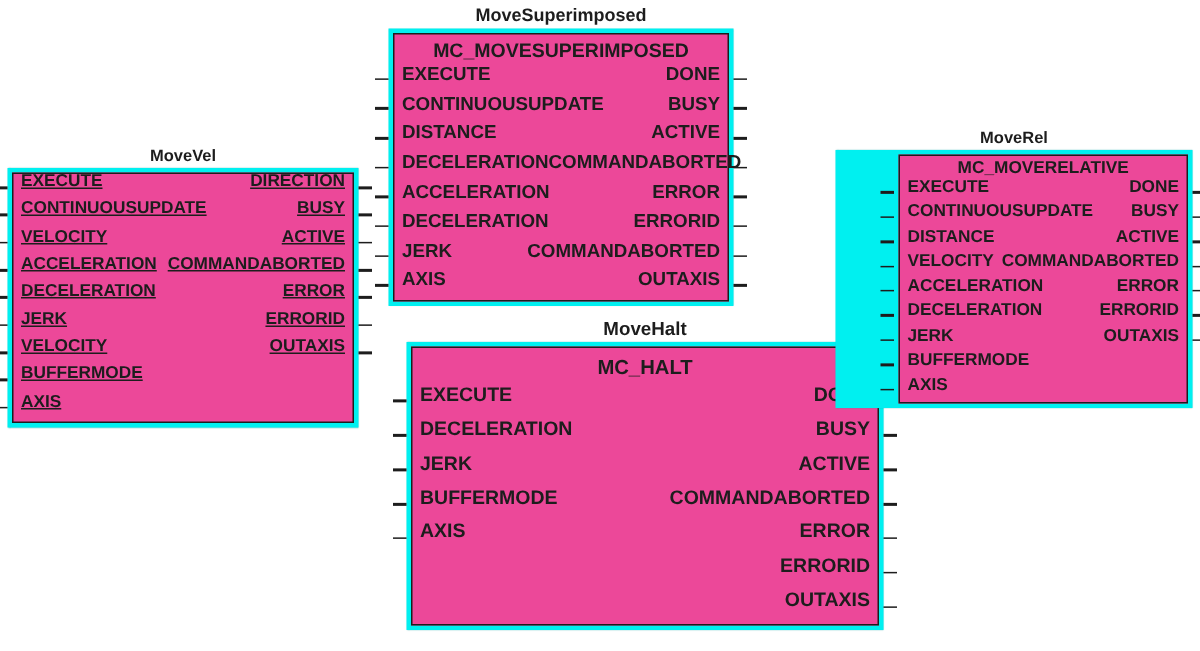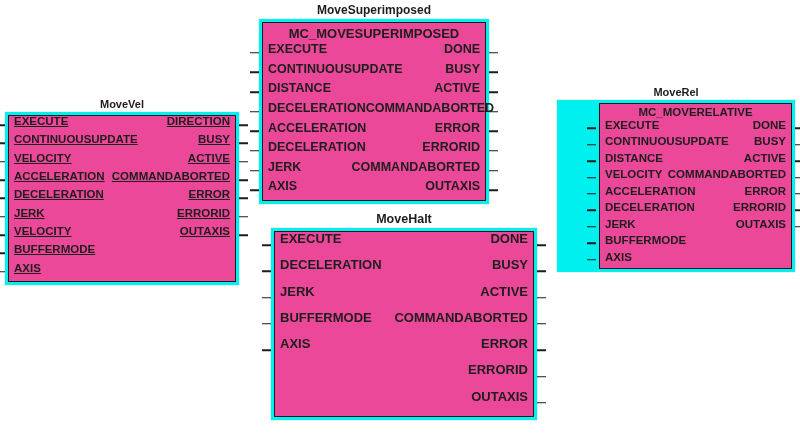--- a/index.html
+++ b/index.html
@@ -163,23 +163,24 @@
           <div class="fb-row">
             <i class="pin pin-in"></i>
             <span class="lbl in">AXIS</span>
             <span class="lbl out">OUTAXIS</span>
             <i class="pin pin-out"></i>
           </div>
         </div>
     </div>
   </div>
 
-  <div class="fb" style="left:271px; top:228px; width:266px; height:192px; --hh:24px; --fs:13px; --hfs:13.5px; --tfs:12.5px;">
+  <div class="fb" style="left:271px; top:228px; width:318px; height:192px; --hh:24px; --fs:13px; --hfs:13.5px; --tfs:12.5px;">
     <div class="fb-title">MoveHalt</div>
     <div class="fb-inner">
+      <div class="fb-header">MC_HALT</div>
       <div class="fb-rows">
           <div class="fb-row">
             <i class="pin pin-in"></i>
             <span class="lbl in">EXECUTE</span>
             <span class="lbl out">DONE</span>
             <i class="pin pin-out"></i>
           </div>
           <div class="fb-row">
             <i class="pin pin-in"></i>
             <span class="lbl in">DECELERATION</span>

